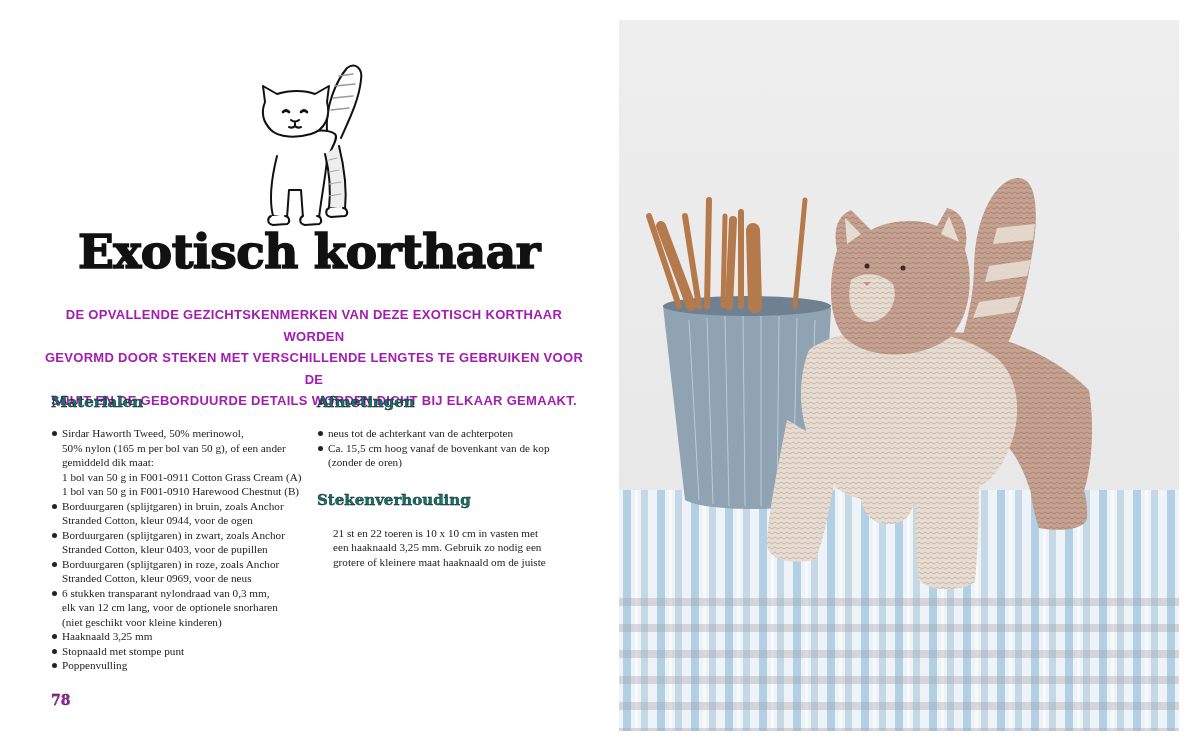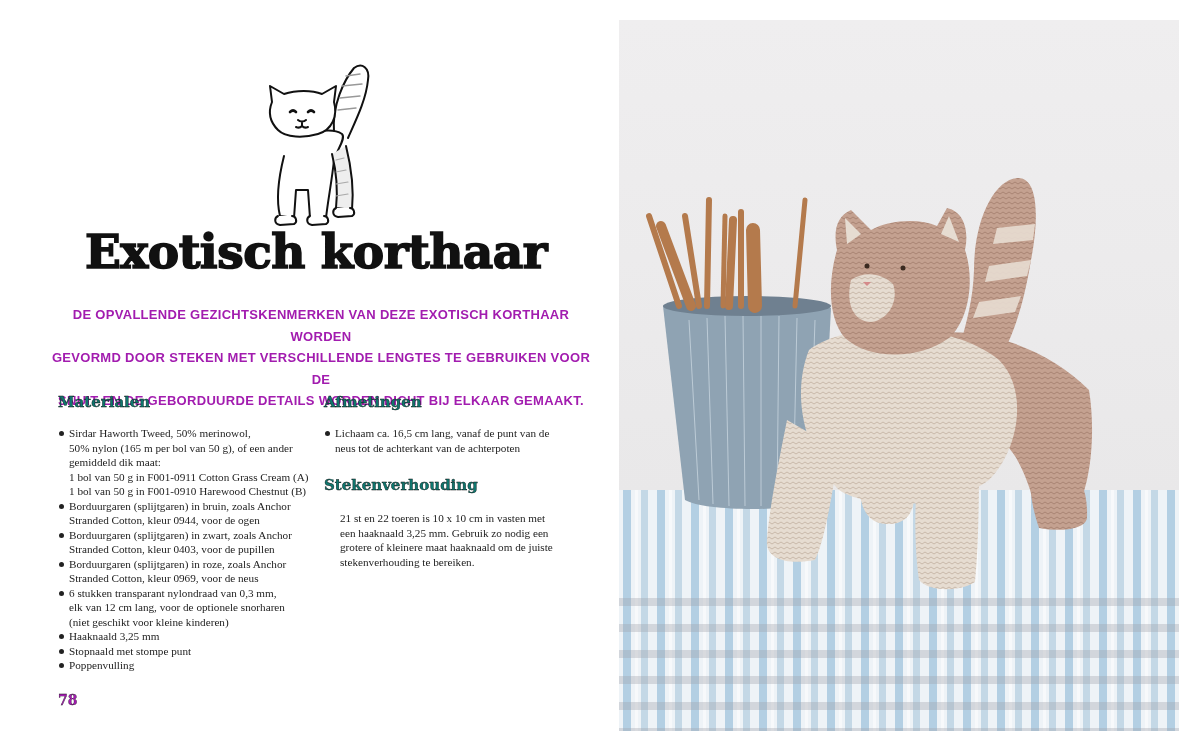--- a/index.html
+++ b/index.html
@@ -1,17 +1,17 @@
 <!DOCTYPE html>
 <html><head>
 <meta charset="utf-8">
 <style>
   html, body { margin:0; padding:0; }
   body { width:1200px; height:751px; background:#ffffff; position:relative; overflow:hidden; color:#1a1a1a; }
-  .left-page { position:absolute; left:11px; top:0; width:610px; height:751px; }
+  .left-page { position:absolute; left:4px; top:0; width:610px; height:751px; }
   .illustration { position:absolute; left:245px; top:60px; width:120px; height:170px; }
   .title { position:absolute; left:0; top:228px; width:610px; text-align:center; font-family:"DejaVu Serif", serif; font-weight:bold; font-size:47px; letter-spacing:-0.5px; color:#111; -webkit-text-stroke:1.6px #111; line-height:1; }
   .intro { position:absolute; left:30px; top:304px; width:560px; text-align:center; font-family:Liberation Sans, sans-serif; font-weight:bold; font-size:13px; line-height:21.5px; letter-spacing:0.3px; color:#a21caf; }
   .col { position:absolute; font-family:"Liberation Serif", serif; font-size:11.2px; line-height:14.5px; color:#222; }
   .col-left { left:47px; top:392px; width:260px; }
   .col-right { left:313px; top:392px; width:260px; }
   .heading { font-family:"DejaVu Serif", serif; font-weight:bold; font-size:15px; color:#0f766e; -webkit-text-stroke:0.4px #111; margin:0 0 14px 0; line-height:20px; }
   ul.bullets { list-style:none; margin:0; padding:0; }
   ul.bullets li { position:relative; padding-left:11px; }
   ul.bullets li::before { content:""; position:absolute; left:1px; top:5px; width:5px; height:5px; border-radius:50%; background:#222; }
@@ -83,31 +83,33 @@
       <li>
         <span class="line">Poppenvulling</span>
       </li>
     </ul>
   </div>
 
   <div class="col col-right">
     <div class="heading">Afmetingen</div>
     <ul class="bullets">
       <li>
-        <span class="line">Lichaam ca. 16,5 cm lang, vanaf de punt van de</span>
         <span class="line">neus tot de achterkant van de achterpoten</span>
+      </li>
+      <li>
+        <span class="line">Ca. 15,5 cm hoog vanaf de bovenkant van de kop</span>
+        <span class="line">(zonder de oren)</span>
       </li>
     </ul>
     <div class="gap"></div>
     <div class="heading">Stekenverhouding</div>
     <p class="para">
       <span class="line">21 st en 22 toeren is 10 x 10 cm in vasten met</span>
       <span class="line">een haaknaald 3,25 mm. Gebruik zo nodig een</span>
       <span class="line">grotere of kleinere maat haaknaald om de juiste</span>
-      <span class="line">stekenverhouding te bereiken.</span>
     </p>
   </div>
 
   <div class="page-number">78</div>
 </div>
 
 <div class="photo">
   <svg width="560" height="711" viewBox="0 0 560 711">
     <defs>
       <linearGradient id="wall" x1="0" y1="0" x2="0" y2="1">

